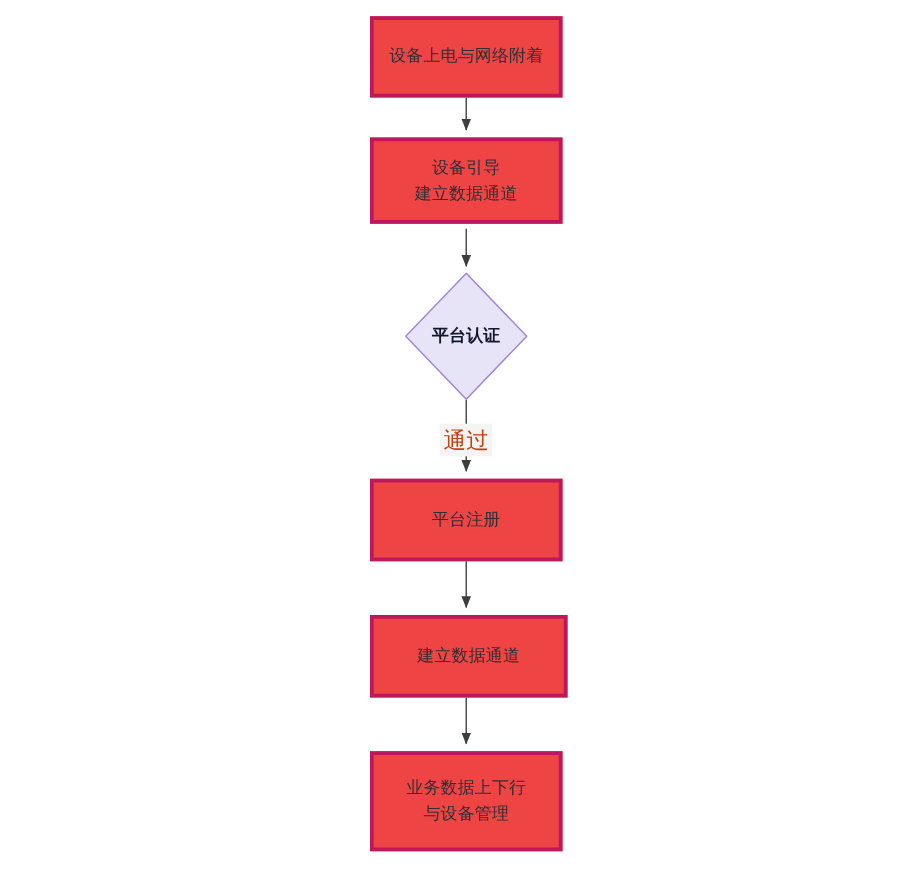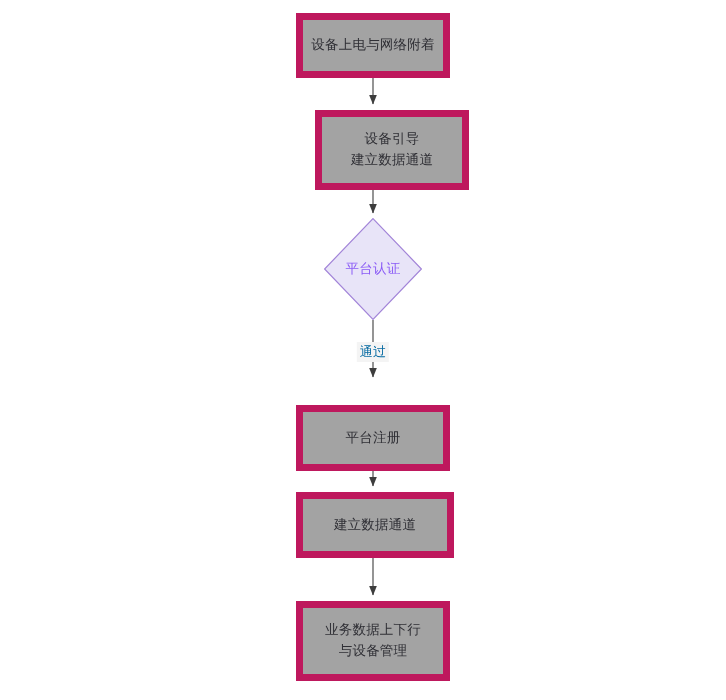--- a/index.html
+++ b/index.html
@@ -21,22 +21,22 @@
     width: 726px;
     height: 700px;
   }
   .node {
     position: absolute;
     box-sizing: border-box;
     display: flex;
     flex-direction: column;
     align-items: center;
     justify-content: center;
-    background: #a3a3a3;
-    border: 7px solid #be185d;
+    background: #ef4444;
+    border: 3px solid #be185d;
     color: #2f2f35;
     font-size: 13.5px;
     line-height: 1.55;
     letter-spacing: 0.2px;
     text-align: center;
     white-space: nowrap;
   }
   .node .line1,
   .node .line2 {
     display: block;
@@ -53,29 +53,30 @@
     position: absolute;
     left: 0;
     top: 0;
     width: 100%;
     height: 100%;
   }
   .node-decision .diamond-label {
     position: relative;
     z-index: 2;
     font-size: 13.5px;
-    color: #8b5cf6;
+    color: #0f172a;
     letter-spacing: 0.2px;
     white-space: nowrap;
+    font-weight: bold;
   }
   .edge-label {
     position: absolute;
     background: #f4f4f4;
-    color: #0369a1;
-    font-size: 13px;
+    color: #c2410c;
+    font-size: 18px;
     letter-spacing: 0.2px;
     padding: 1px 3px;
     white-space: nowrap;
     transform: translate(-50%, -50%);
   }
 </style>
 </head>
 <body>
 
 <svg id="flow-canvas" viewBox="0 0 726 700" xmlns="http://www.w3.org/2000/svg">
@@ -98,35 +99,35 @@
   </g>
   <g>
     <line x1="373" y1="558" x2="373" y2="595" stroke="#4d4d4d" stroke-width="1.2" marker-end="url(#arrowhead)"></line>
   </g>
 </svg>
 
 <div class="node" id="node-n1" style="left:296px; top:13px; width:154px; height:65px;">
   <span class="line1">设备上电与网络附着</span>
 </div>
 
-<div class="node" id="node-n2" style="left:296px; top:110px; width:154px; height:80px;margin-left:19px;">
+<div class="node" id="node-n2" style="left:296px; top:110px; width:154px; height:69px;">
   <span class="line1">设备引导</span>
   <span class="line2">建立数据通道</span>
 </div>
 
 <div class="node-decision" id="node-n3" style="left:324px; top:218px;">
   <svg class="diamond-shape" viewBox="0 0 98 102" preserveAspectRatio="none">
     <polygon points="49,0.6 97.4,51 49,101.4 0.6,51" fill="#e8e4f8" stroke="#a284d8" stroke-width="1.2"></polygon>
   </svg>
   <span class="diamond-label">平台认证</span>
 </div>
 
 <div class="edge-label" style="left:373px; top:352px;">通过</div>
 
-<div class="node" id="node-n4" style="left:296px; top:383px; width:154px; height:66px;margin-top:22px;">
+<div class="node" id="node-n4" style="left:296px; top:383px; width:154px; height:66px;">
   <span class="line1">平台注册</span>
 </div>
 
 <div class="node" id="node-n5" style="left:296px; top:492px; width:158px; height:66px;">
   <span class="line1">建立数据通道</span>
 </div>
 
 <div class="node" id="node-n6" style="left:296px; top:601px; width:154px; height:80px;">
   <span class="line1">业务数据上下行</span>
   <span class="line2">与设备管理</span>

